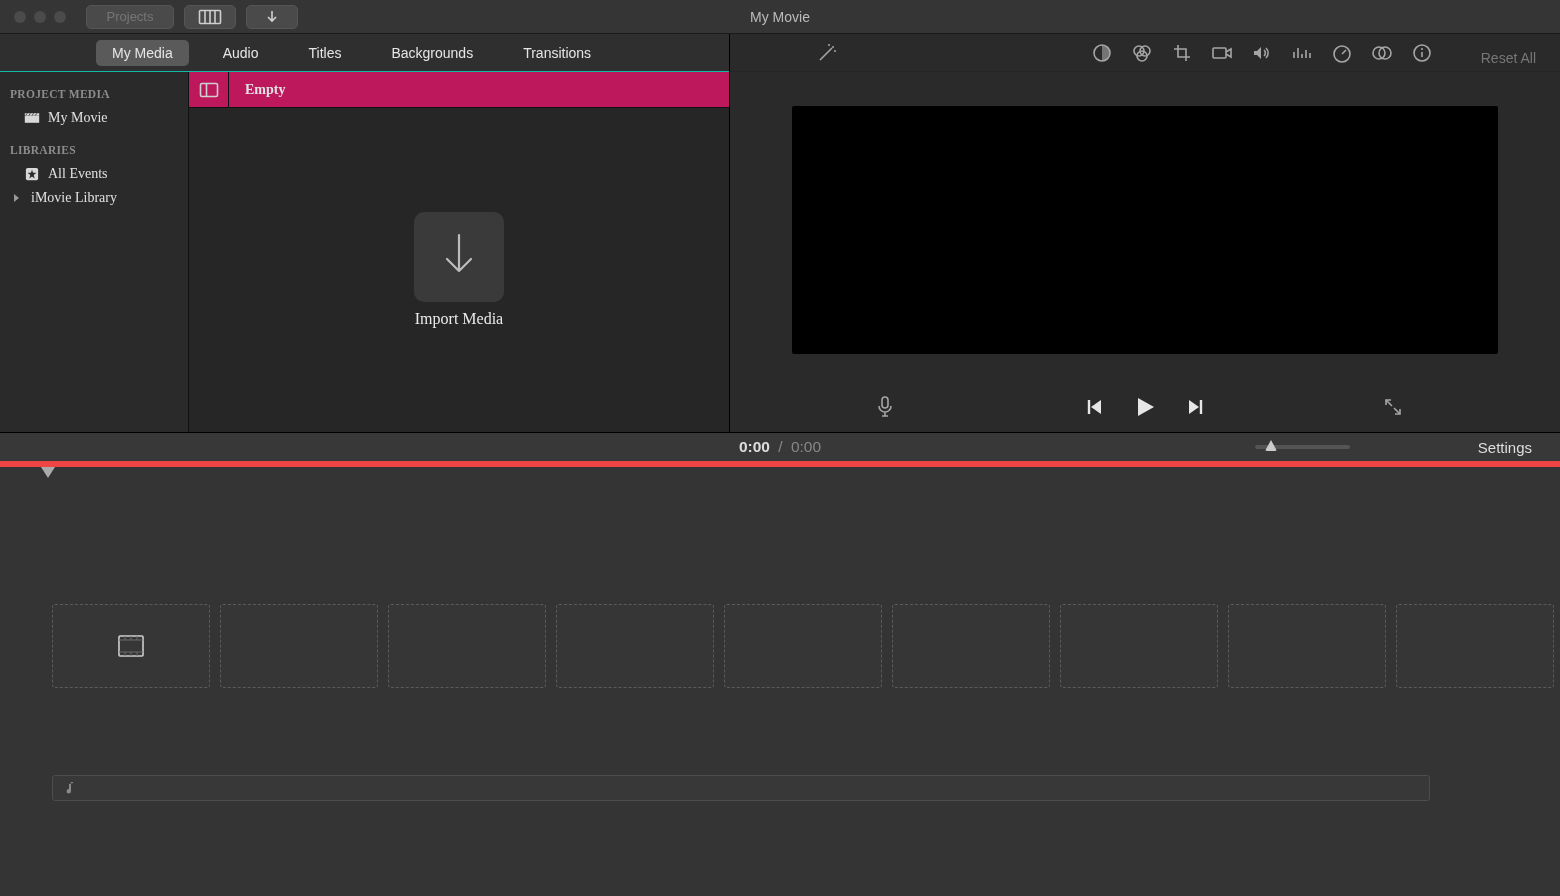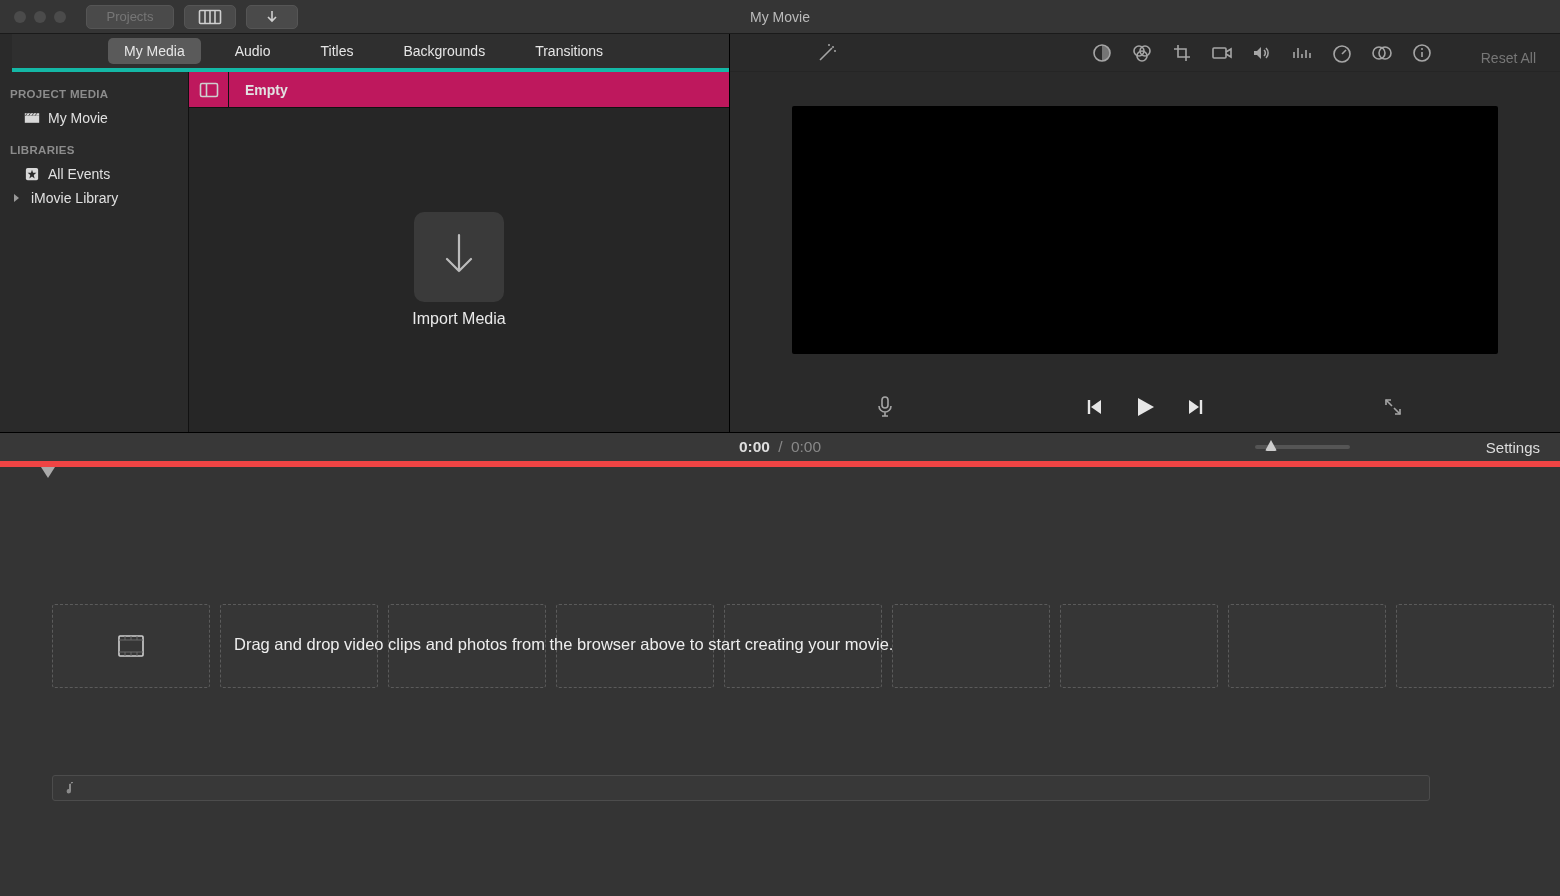--- a/index.html
+++ b/index.html
@@ -12,25 +12,25 @@
   .traffic-lights .dot { width: 12px; height: 12px; border-radius: 50%; background: #4b4b4b; }
   .tb-buttons { display: flex; gap: 10px; margin-left: 20px; }
   .tb-btn { height: 24px; border-radius: 5px; background: #4a4a4a; color: #9a9a9a; font-size: 13px; display: flex; align-items: center; justify-content: center; border: 1px solid #555; }
   .projects-btn { width: 88px; }
   .square-btn { width: 52px; }
   .title-text { position: absolute; left: 0; right: 0; text-align: center; font-size: 14px; color: #bbb; font-weight: 500; pointer-events: none; }
 
   
   .upper { display: flex; height: 399px; border-bottom: 1px solid #000; }
   .left-col { width: 730px; display: flex; flex-direction: column; border-right: 1px solid #000; }
-  .tabs-row { height: 38px; background: #2f2f2f; display: flex; align-items: center; padding-left: 96px; border-bottom: 4px solid #14b8a6; margin-left: 12px; }
+  .tabs-row { height: 38px; background: #2f2f2f; display: flex; align-items: center; padding-left: 96px; border-bottom: 1px solid #14b8a6; }
   .tab { color: #e6e6e6; font-size: 14px; padding: 5px 16px; border-radius: 5px; margin-right: 18px; cursor: pointer; }
   .tab.active { background: #5a5a5a; }
 
-  .left-body { flex: 1; display: flex; }
+  .left-body { flex: 1; display: flex; font-family: Liberation Serif, serif; }
   .sidebar { width: 188px; background: #2a2a2a; padding: 10px 0 0 8px; font-size: 12.5px; }
   .sb-header { color: #8c8c8c; font-size: 11.5px; font-weight: 700; letter-spacing: .3px; margin: 6px 0 6px 2px; }
   .sb-item { display: flex; align-items: center; gap: 8px; padding: 4px 6px; color: #e0e0e0; font-size: 14px; border-radius: 4px; }
   .sb-item.sel { background: transparent; }
   .sb-icon { width: 16px; height: 14px; }
   .sb-disc { width:0; height:0; border-left:5px solid #999; border-top:4px solid transparent; border-bottom:4px solid transparent; margin-left:2px; margin-right:4px; }
   .sb-indent { margin-left: 10px; }
 
   .browser { flex: 1; display: flex; flex-direction: column; background: #262626; border-left: 1px solid #111; }
   .browser-header { height: 36px; display: flex; align-items: center; border-bottom: 1px solid #111; background: #be185d; }
@@ -55,21 +55,21 @@
   .full { position: absolute; right: 156px; }
 
   
   .tl-header { height: 34px; background: #383838; display: flex; align-items: center; position: relative; border-bottom: 6px solid #ef4444; }
   .timecode { position: absolute; left: 50%; transform: translateX(-50%); font-size: 15.5px; }
   .timecode .cur { color: #ddd; font-weight: 600; }
   .timecode .sep { color: #888; margin: 0 4px; }
   .timecode .dur { color: #888; }
   .zoom-slider { position: absolute; right: 210px; width: 95px; height: 4px; background: #555; border-radius: 2px; }
   .zoom-slider::after { content:""; position:absolute; left:10px; top:-5px; width:0; height:0; border-left:6px solid transparent; border-right:6px solid transparent; border-bottom:11px solid #ccc; border-radius:2px;}
-  .settings-btn { position: absolute; right: 20px; color: #ddd; font-size: 15px; }
+  .settings-btn { position: absolute; right: 28px; color: #ddd; font-size: 15px; }
 
   
   .timeline { flex: 1; background: #343434; position: relative; overflow: hidden; }
   .playhead { position: absolute; top: 0; left: 47px; width: 2px; height: 100%; }
   .playhead::before { content:""; position:absolute; top:0; left:-6px; width:0;height:0; border-left:7px solid transparent; border-right:7px solid transparent; border-top:11px solid #aaa; }
   .clip-row { position: absolute; top: 137px; left: 52px; right: -60px; height: 84px; display: flex; gap: 10px; }
   .clip-placeholder { width: 158px; height: 84px; border: 1px dashed #5b5b5b; border-radius: 3px; background: rgba(255,255,255,.01); }
   .clip-first { display:flex; align-items:center; justify-content:center; }
   .hint-text { position: absolute; top: 168px; left: 234px; font-size: 16.5px; color: #eee; }
   .audio-track { position: absolute; left: 52px; right: 130px; top: 308px; height: 26px; border: 1px solid #4c4c4c; border-radius: 3px; background: #383838; display:flex; align-items:center; padding-left:8px; }
@@ -306,19 +306,18 @@
     </div>
     <div class="clip-placeholder"></div>
     <div class="clip-placeholder"></div>
     <div class="clip-placeholder"></div>
     <div class="clip-placeholder"></div>
     <div class="clip-placeholder"></div>
     <div class="clip-placeholder"></div>
     <div class="clip-placeholder"></div>
     <div class="clip-placeholder"></div>
   </div>
-  <div class="hint-text">Drag and drop video clips and photos from the browser above to start creating your movie.</div>
   <div class="audio-track">
     <svg width="14" height="16">
         <path d="M10 2 L10 11 A2.2 2.2 0 1 1 8 9 L8 4 L12 3 L12 2 Z" fill="#8a8a8a"></path>
       </svg>
   </div>
 </div>
 
 </body></html>

